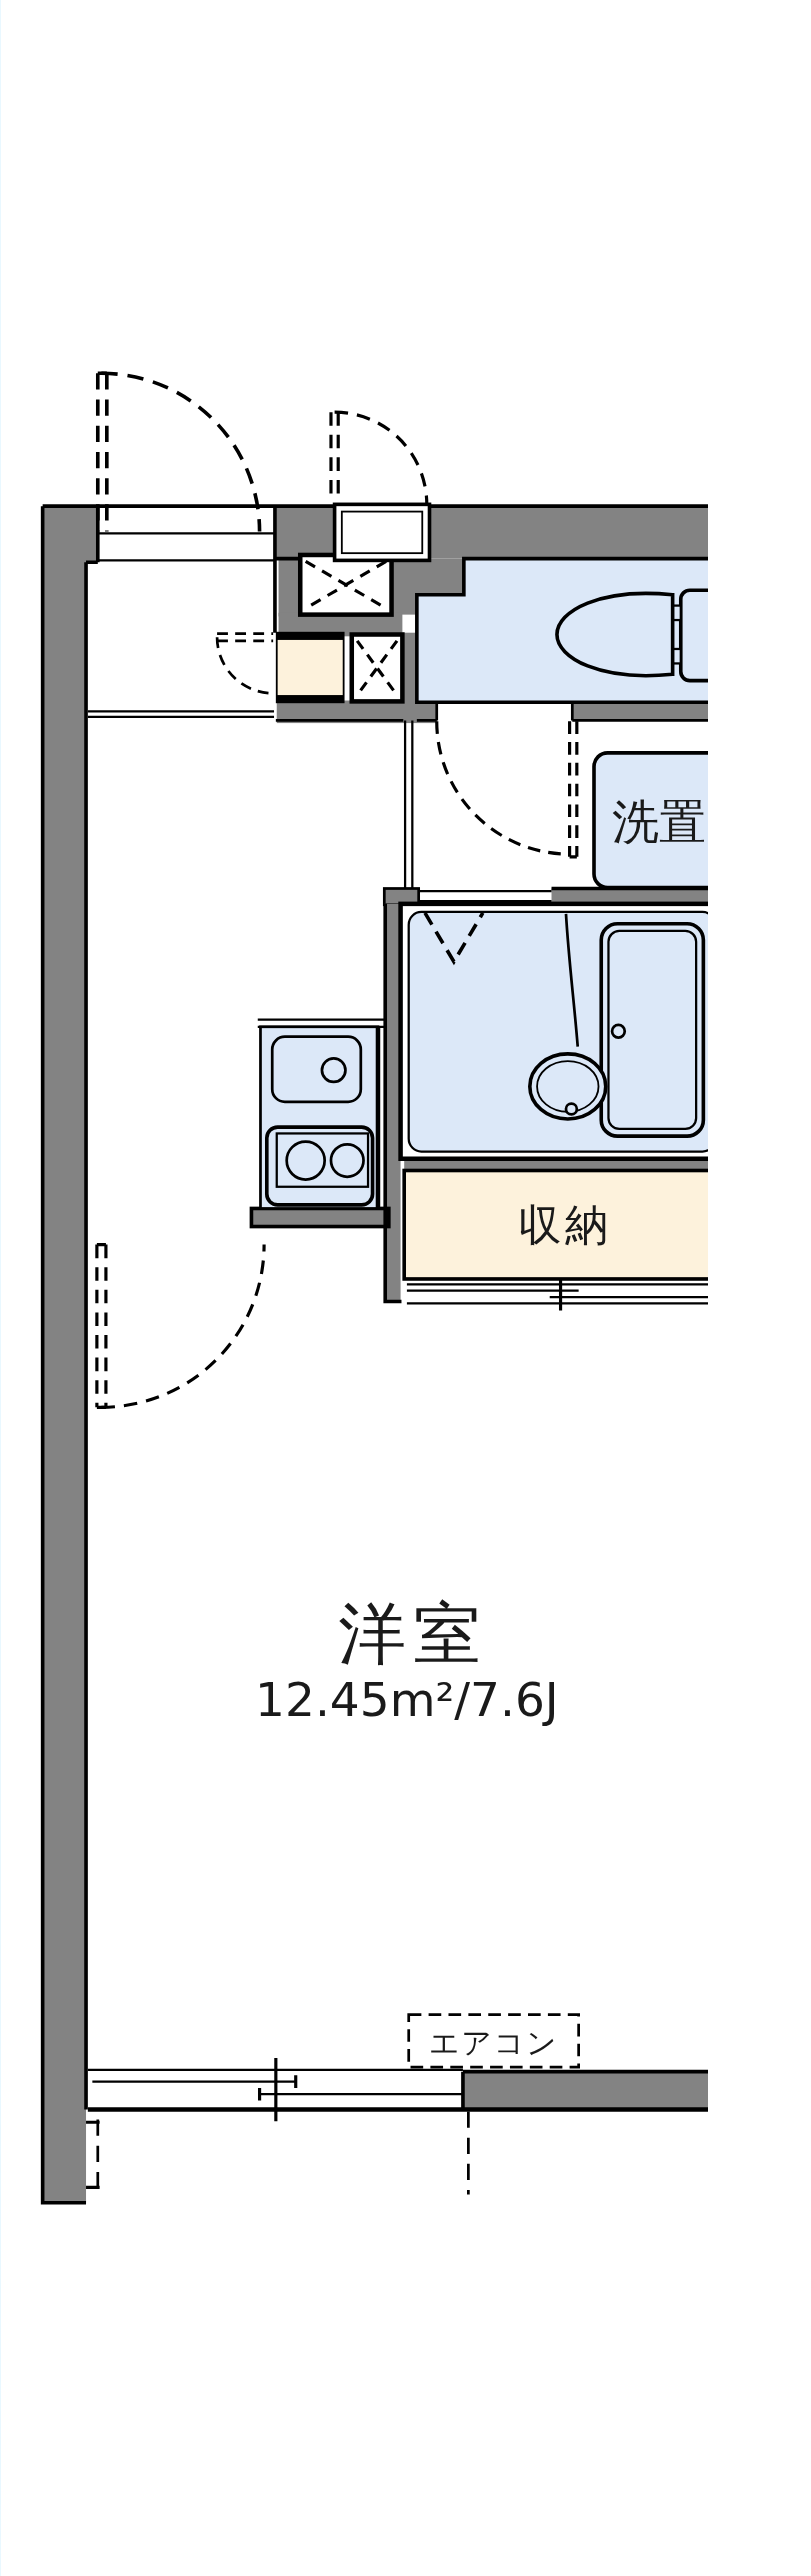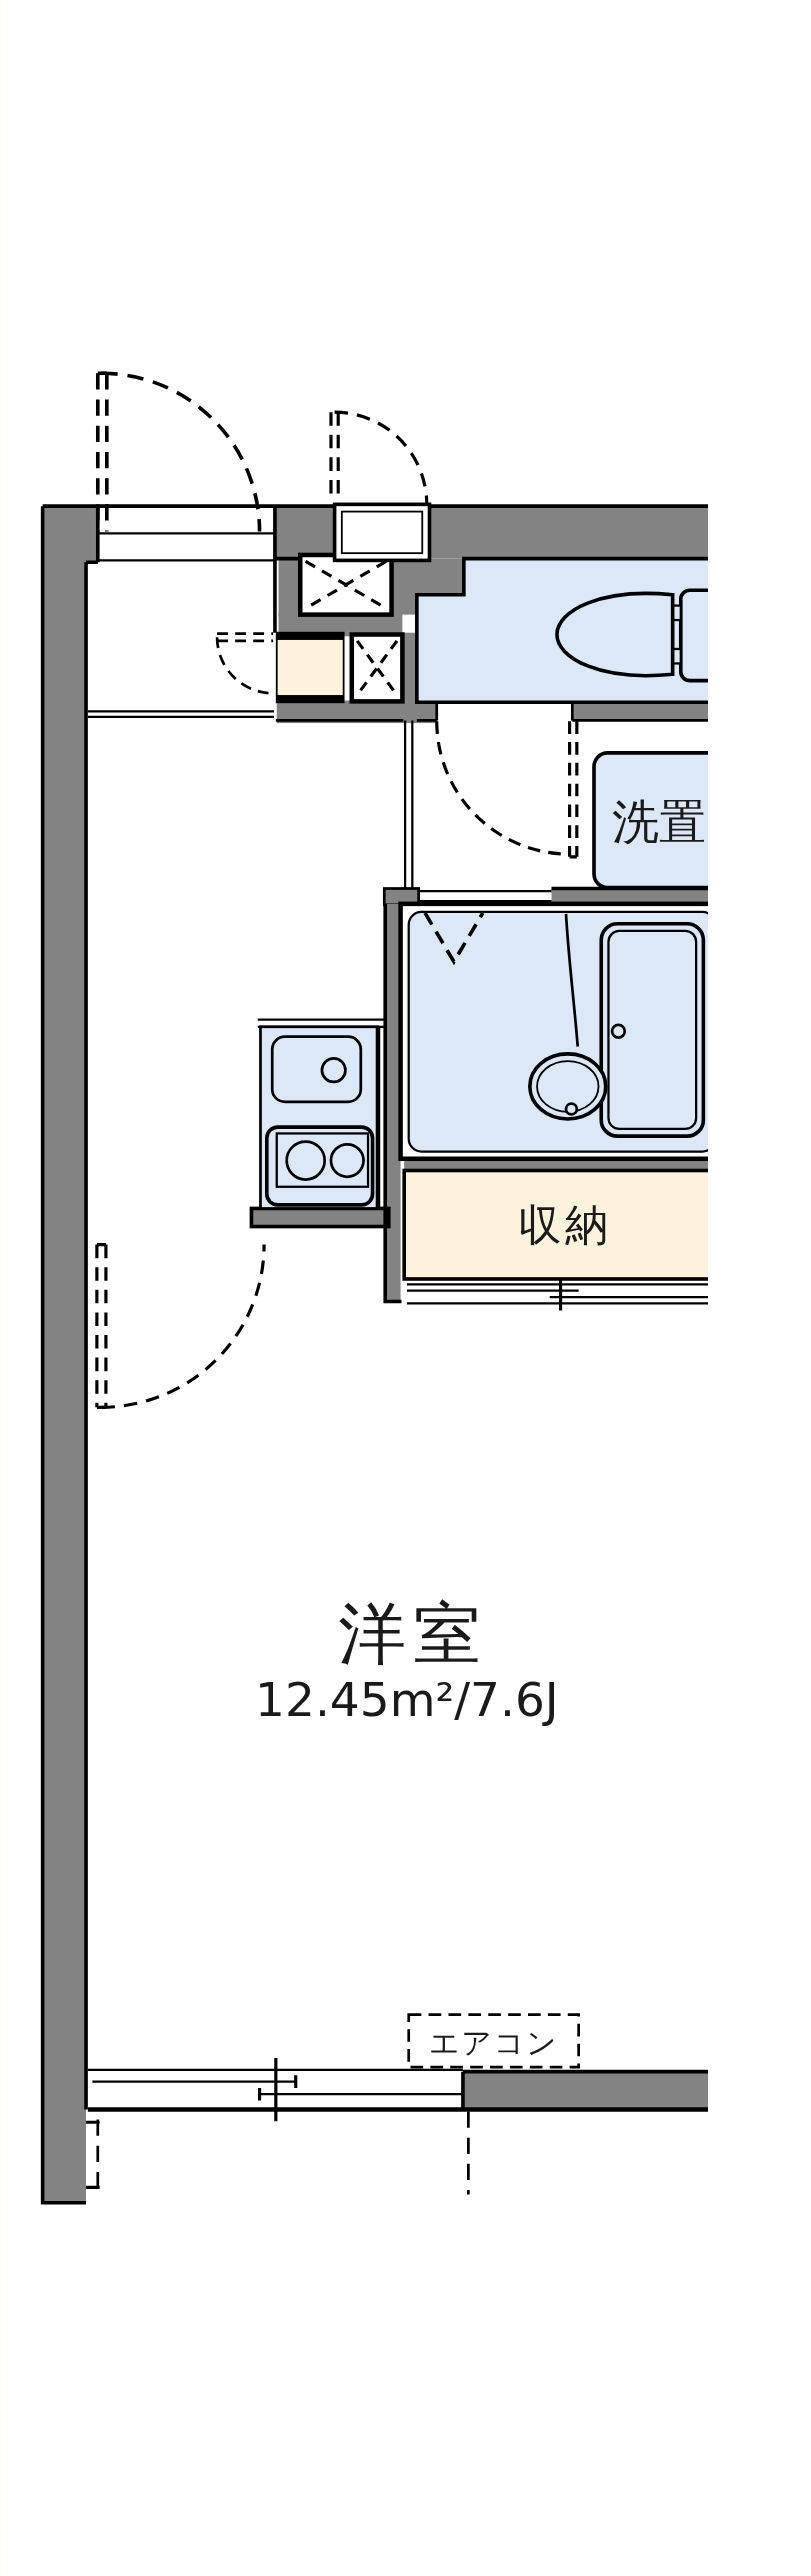--- a/index.html
+++ b/index.html
@@ -1,17 +1,17 @@
 <!DOCTYPE html>
 <html style="font-size:14.5px"><head>
 <meta charset="utf-8">
 <style>
   html,body{margin:0;padding:0;background:#ffffff;}
   body{font-family:"DejaVu Sans","Liberation Sans",sans-serif;}
-  .canvas{position:relative;width:708px;height:2576px;background:#fef9c3;overflow:hidden;}
+  .canvas{position:relative;width:708px;height:2576px;background:#7dd3fc;overflow:hidden;}
   svg text{font-family:"DejaVu Sans","Liberation Sans",sans-serif;fill:#1a1a1a;}
 </style>
 </head>
 <body>
 
 <div class="canvas">
 <svg width="812" height="2576" viewBox="0 0 898 2850" xmlns="http://www.w3.org/2000/svg">
 
   <rect x="0" y="0" width="898" height="2850" fill="#ffffff"></rect>
 

